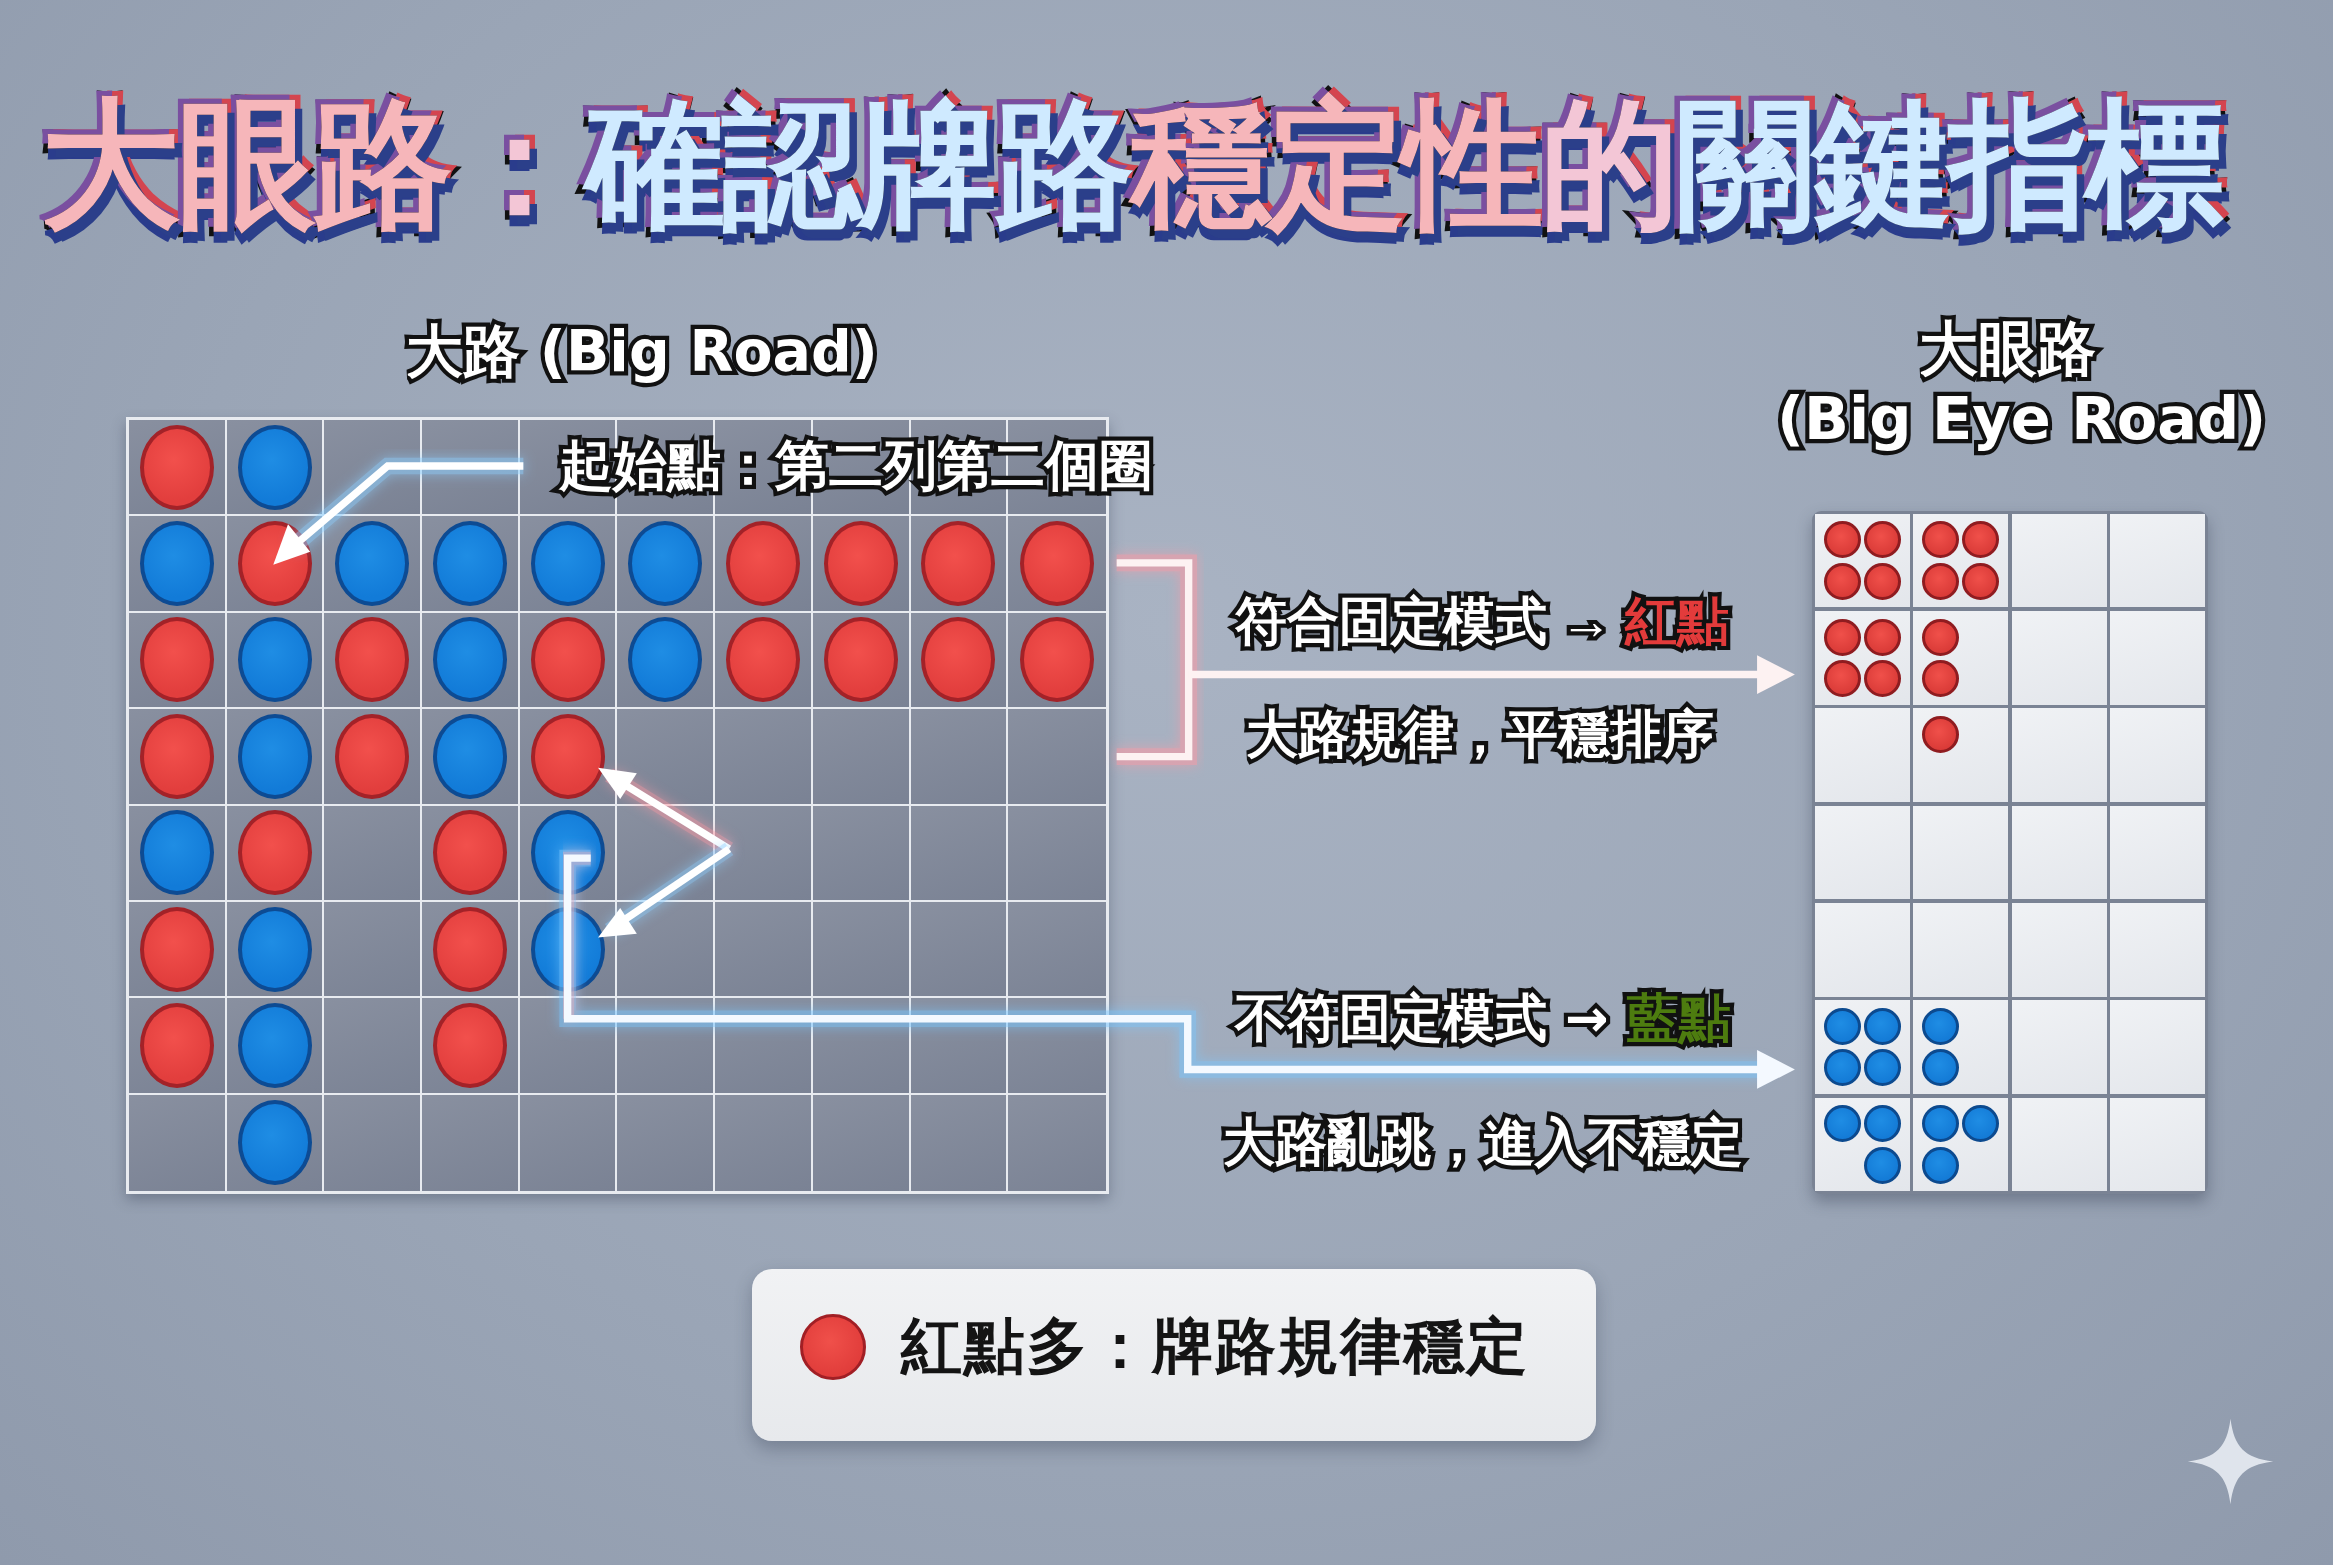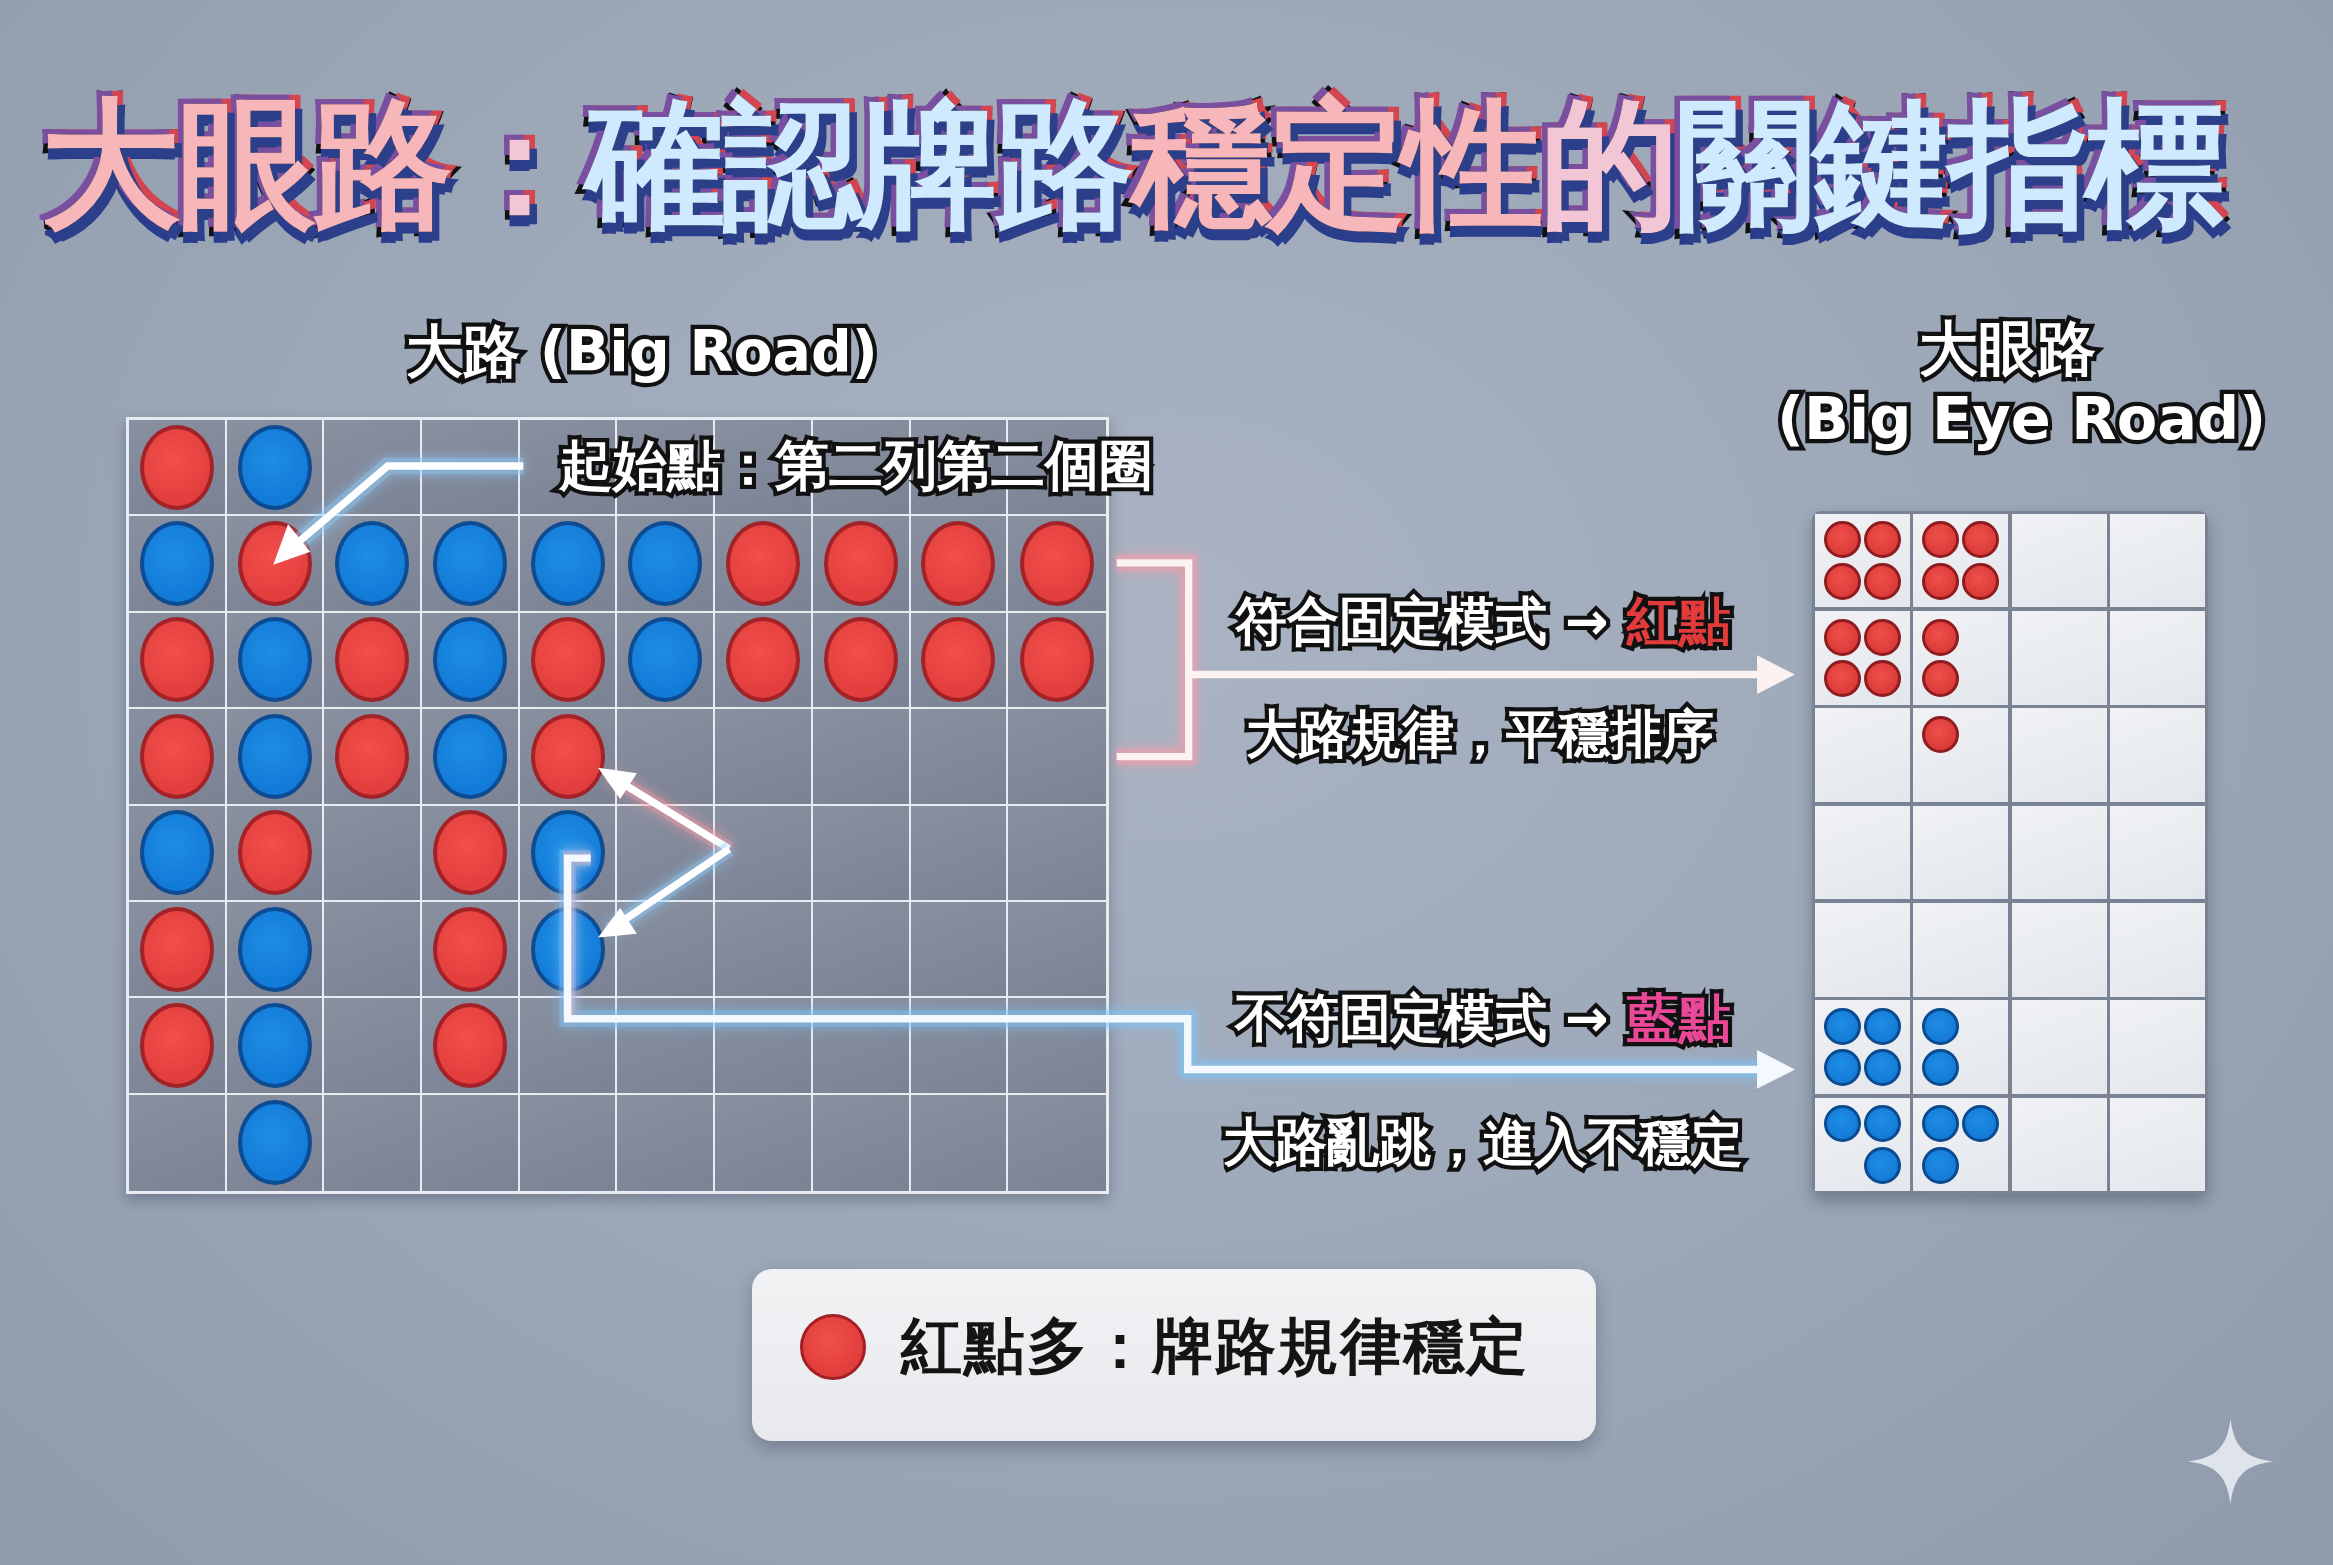--- a/index.html
+++ b/index.html
@@ -478,27 +478,27 @@
     <polyline points="640,930 615,930 615,1104 1287,1104 1287,1159 1912,1159" fill="none" stroke="#f4f9ff" stroke-width="8"></polyline>
     <polygon points="1945,1159 1904,1138 1904,1180" fill="#f4f9ff"></polygon>
   </g>
 </svg>
 
 <div class="abs label-outline" style="left:559px; top:430px; font-size:54px;">起始點：第二列第二個圈</div>
 
 <div class="abs label-outline" style="left:749px; top:796px; font-size:52px; line-height:65px;">
 </div>
 
-<div class="abs label-outline" style="left:1235px; top:587px; font-size:52px;">
+<div class="abs label-outline" style="left:1235px; top:587px; font-size:52px;font-family:Liberation Serif, serif;">
   <span>符合固定模式 → </span><span style="color:#e33b3b;">紅點</span>
 </div>
 <div class="abs label-outline" style="left:1246px; top:700px; font-size:52px;">大路規律，平穩排序</div>
 
 <div class="abs label-outline" style="left:1235px; top:984px; font-size:52px;">
-  <span>不符固定模式 → </span><span style="color:#ec4899;">藍點</span>
+  <span>不符固定模式 → </span><span style="color:#4d7c0f;">藍點</span>
 </div>
 <div class="abs label-outline" style="left:1223px; top:1108px; font-size:52px;">大路亂跳，進入不穩定</div>
 
 <div class="legend">
   <div class="legend-row" style="top:37px;">
     <div class="ldot R"></div>
     <div class="ltext">紅點多：牌路規律穩定</div>
   </div>
 </div>
 

